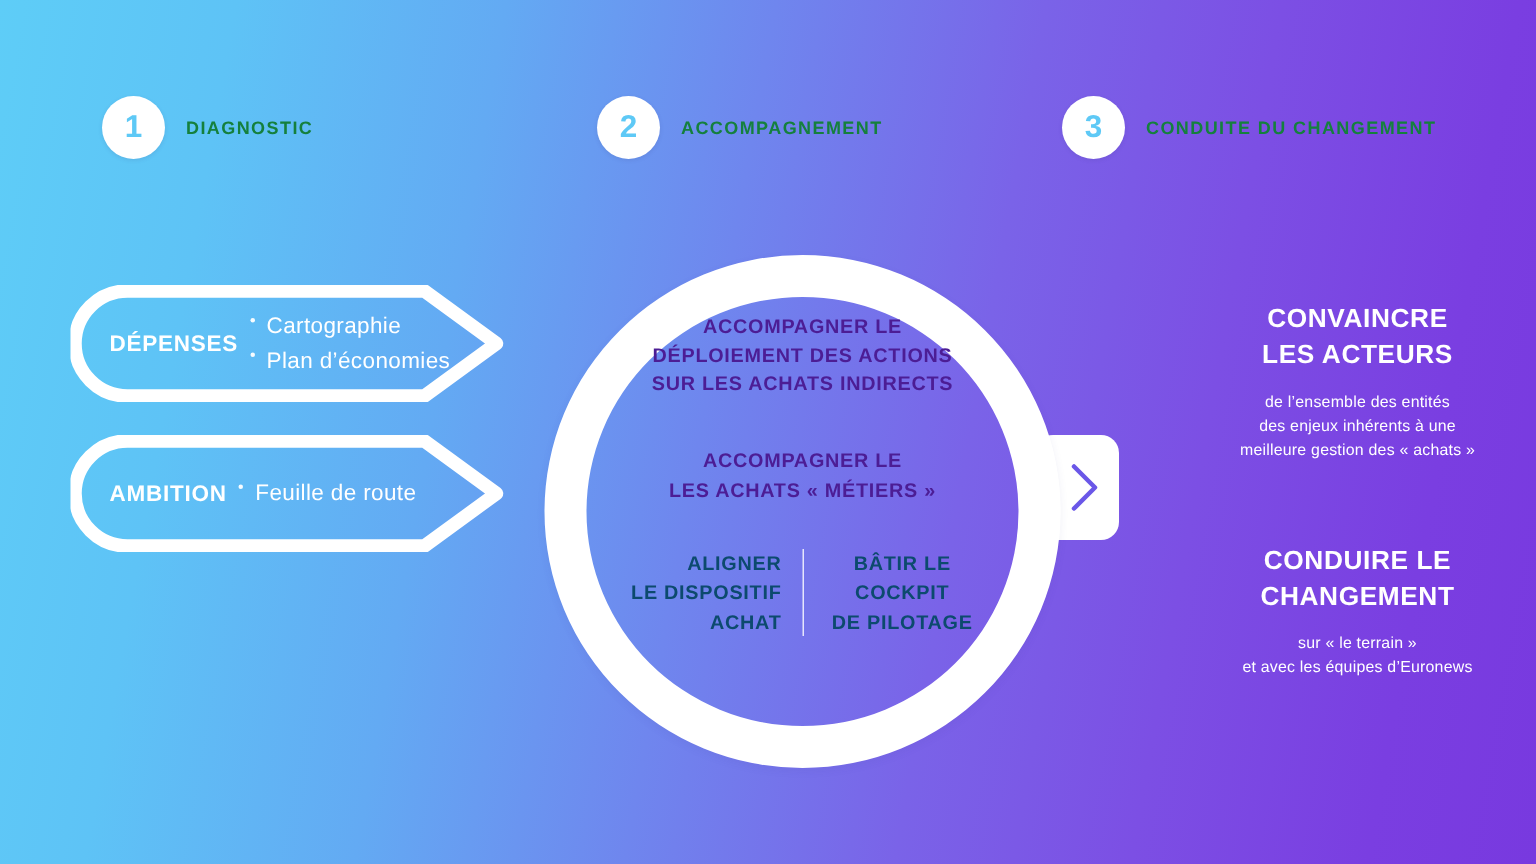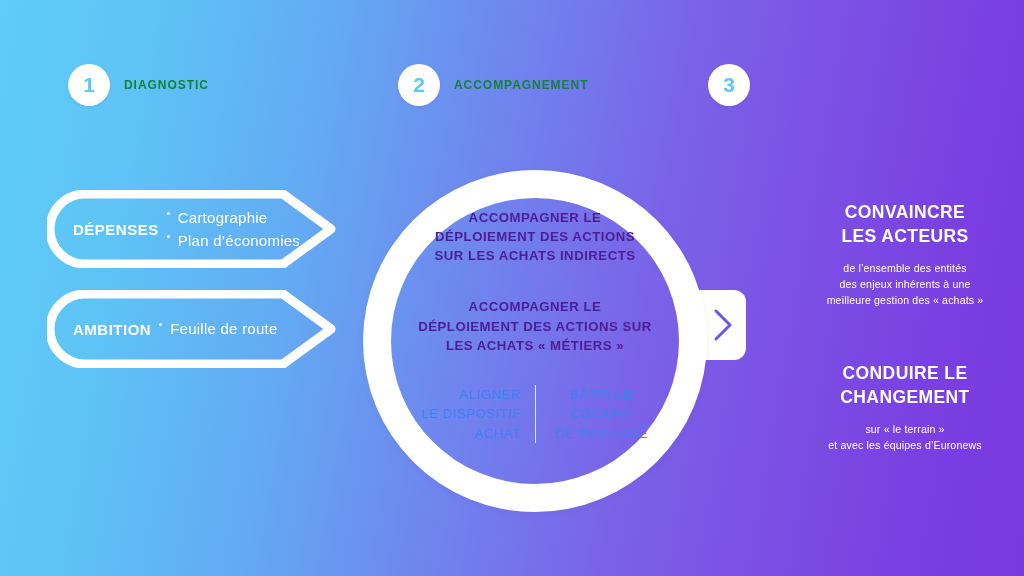--- a/index.html
+++ b/index.html
@@ -76,21 +76,21 @@
     color:#4c1d95; font-weight:bold; text-align:center;
     font-size:13.2px; letter-spacing:.5px; line-height:1.45;
   }
   .ct-block.b1 { width:300px; }
   .ct-block.b2 { width:320px; margin-top:32px; }
   .ct-split {
     margin-top:30px; display:flex; align-items:flex-start;
     justify-content:center; width:300px;
   }
   .ct-col {
-    color:#3b82f6; font-weight:normal; font-size:13.2px;
+    color:#0c4a6e; font-weight:bold; font-size:13.2px;
     letter-spacing:.5px; line-height:1.48;
   }
   .ct-col.left { text-align:right; padding-right:14px; width:128px; }
   .ct-col.right { text-align:center; padding-left:4px; width:128px;
                   border-left:1.5px solid rgba(255,255,255,.82); }
 
   
   .chev-badge {
     position:absolute; left:690px; top:290px;
     width:56px; height:70px; background:#ffffff;
@@ -129,20 +129,21 @@
     <div class="stage-badge">
       <span>2</span>
     </div>
     <div class="stage-label">ACCOMPAGNEMENT</div>
   </div>
 
   <div class="stage stage-3">
     <div class="stage-badge">
       <span>3</span>
     </div>
+    <div class="stage-label">CONDUITE DU CHANGEMENT</div>
   </div>
 
 </div>
 
 <div class="arrows">
 
   <div class="arrow-wrap">
     <svg class="arrow-svg" viewBox="0 0 290 78">
       <path d="M38 4 H236 L284 39 L236 74 H38 A34 34 0 0 1 38 4 Z" fill="none" stroke="#ffffff" stroke-width="9" stroke-linejoin="round"></path>
     </svg>
@@ -183,21 +184,20 @@
 <div class="center-text">
 
   <div class="ct-block b1">
     <div>ACCOMPAGNER LE</div>
     <div>DÉPLOIEMENT DES ACTIONS</div>
     <div>SUR LES ACHATS INDIRECTS</div>
   </div>
 
   <div class="ct-block b2">
     <div>ACCOMPAGNER LE</div>
-    <div>DÉPLOIEMENT DES ACTIONS SUR</div>
     <div>LES ACHATS « MÉTIERS »</div>
   </div>
 
   <div class="ct-split">
     <div class="ct-col left">
       <div>ALIGNER</div>
       <div>LE DISPOSITIF</div>
       <div>ACHAT</div>
     </div>
     <div class="ct-col right">

